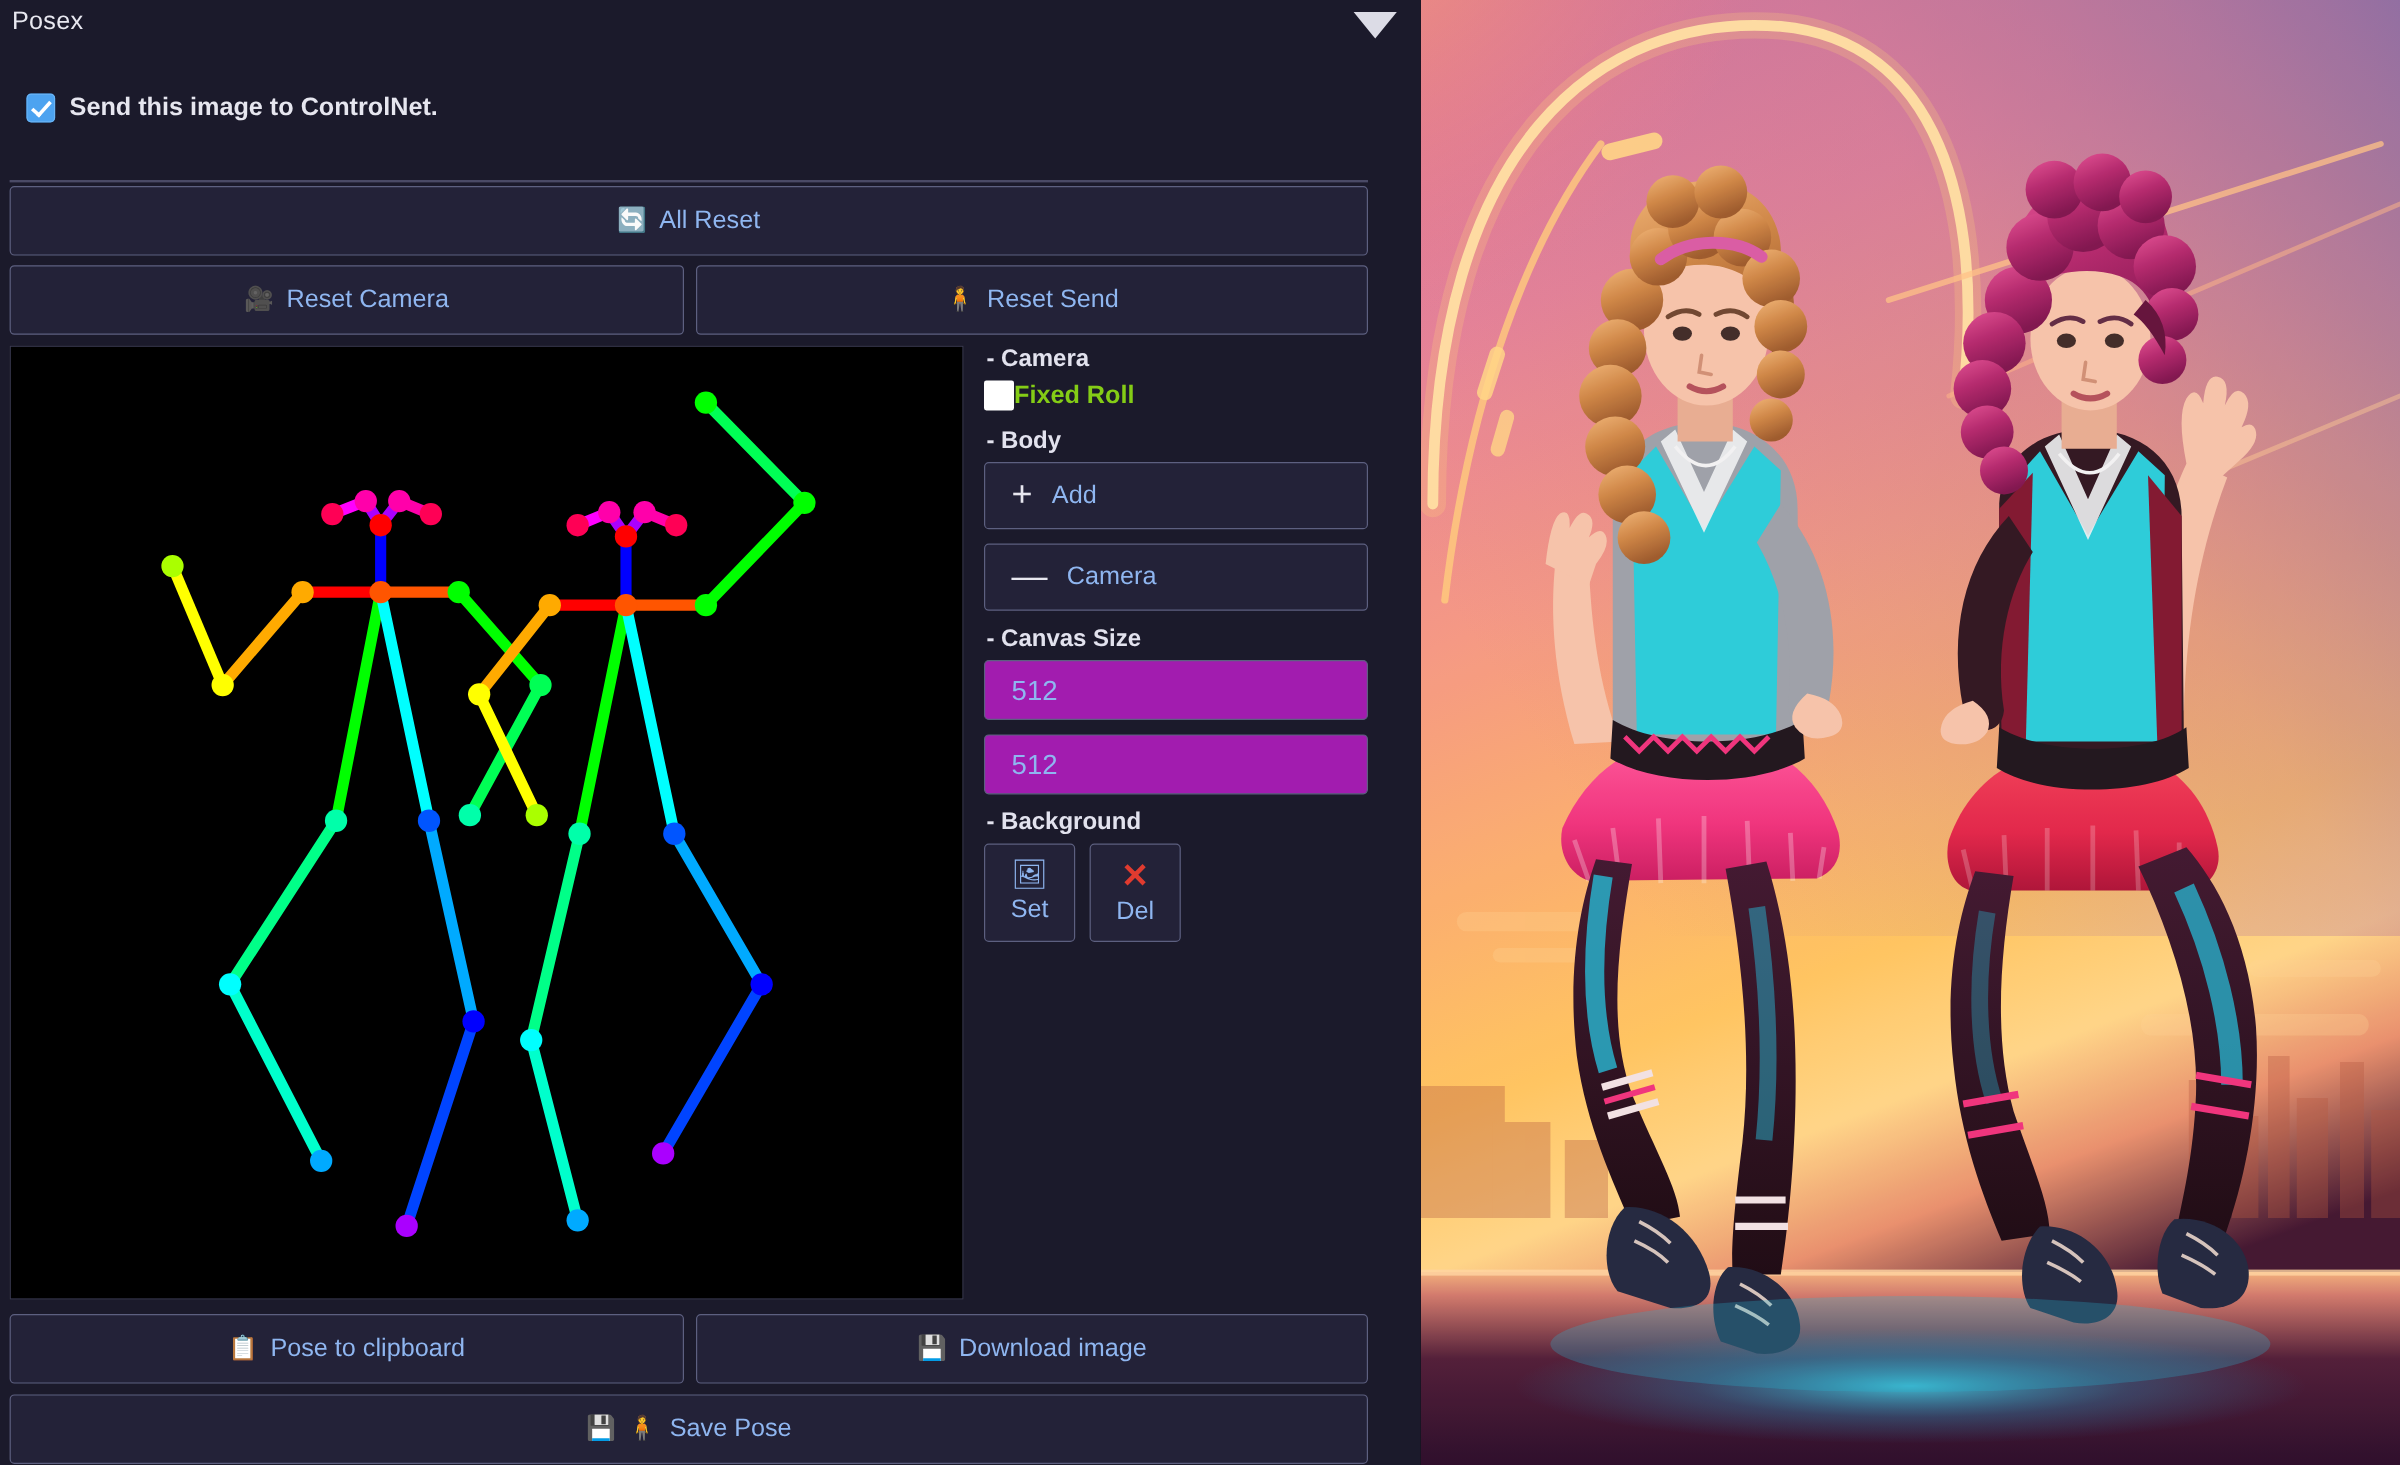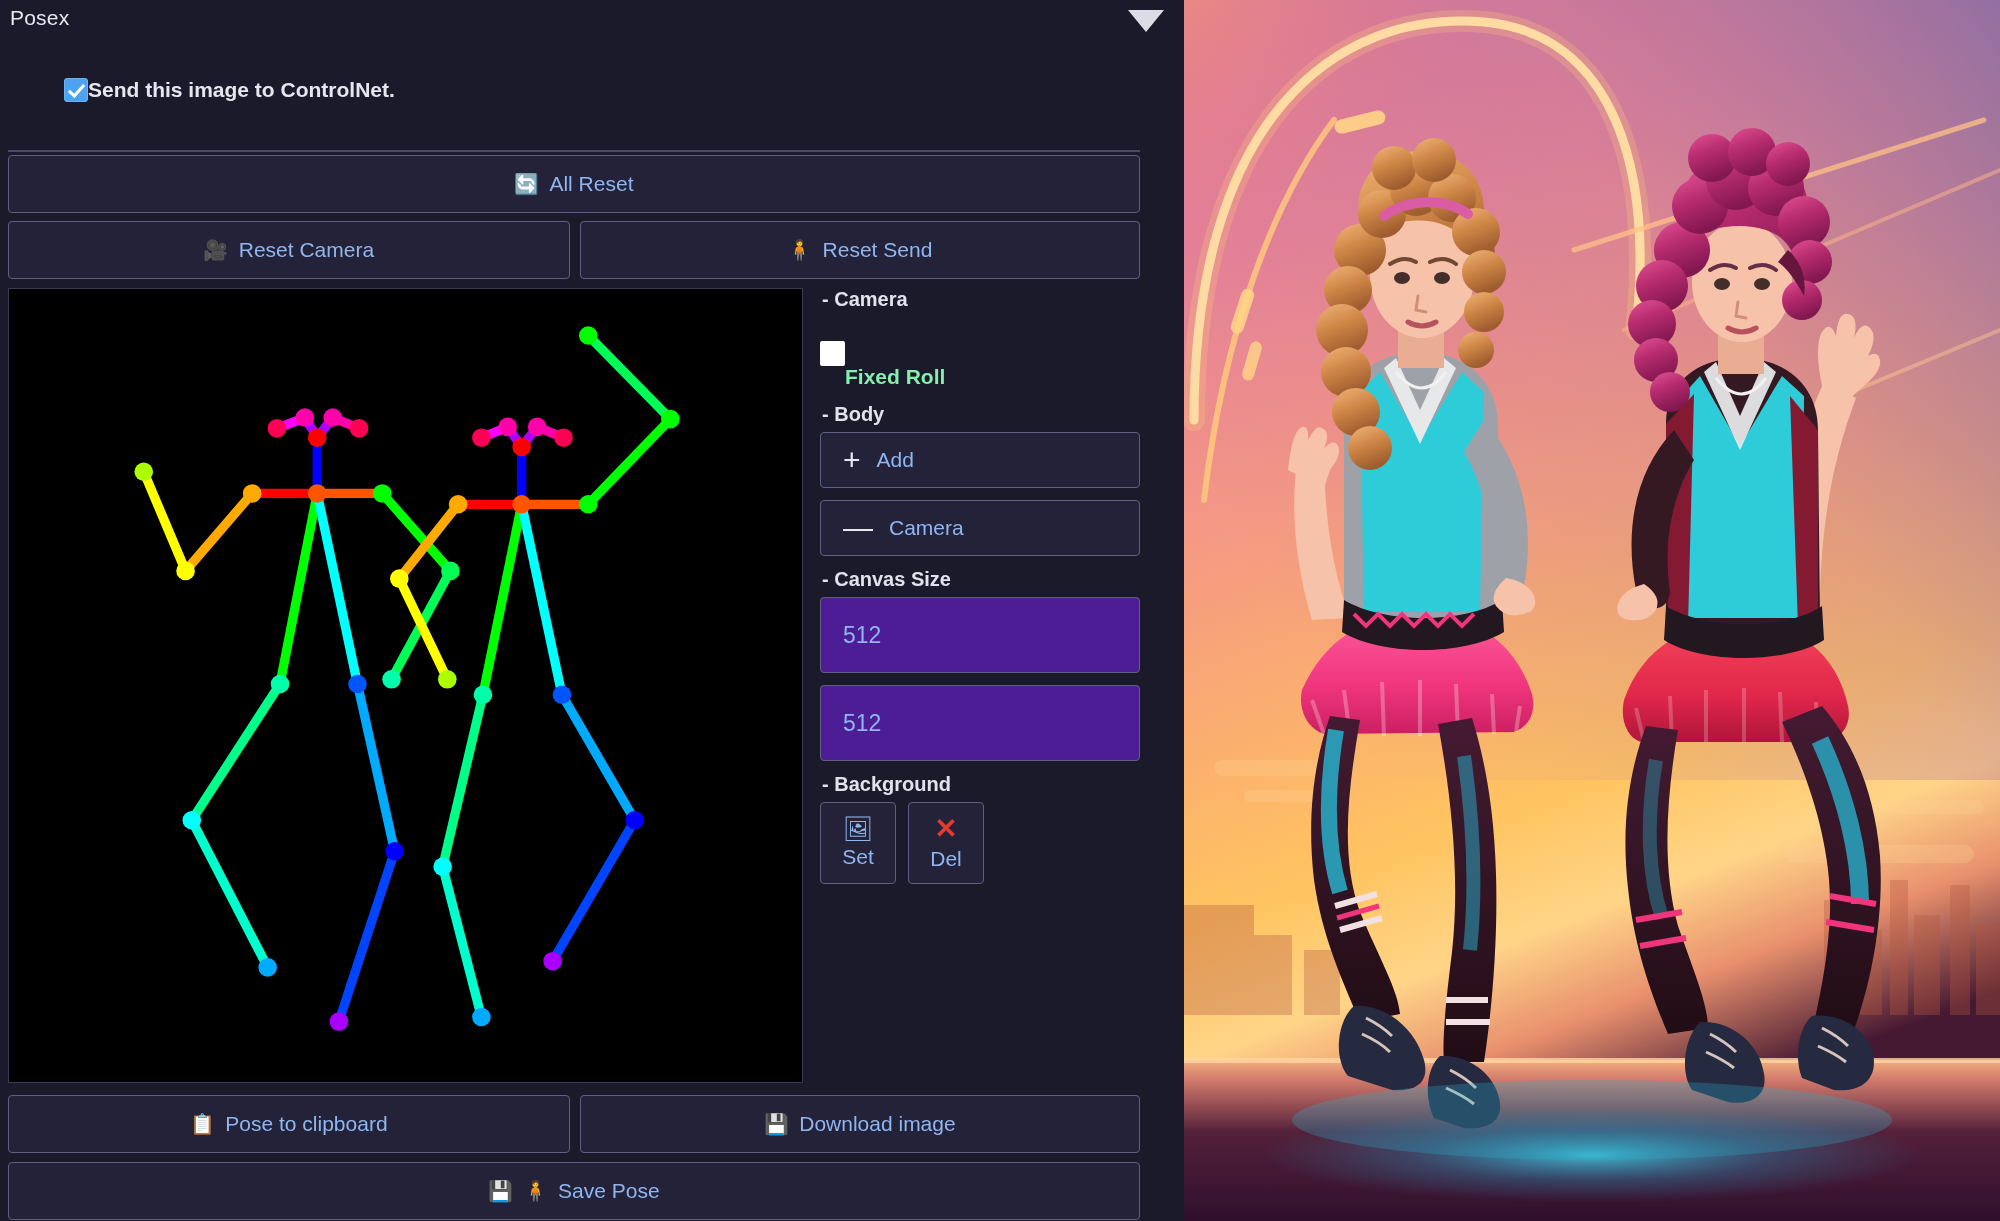--- a/index.html
+++ b/index.html
@@ -28,21 +28,21 @@
     position: absolute; right: 20px; top: 10px;
     width: 0; height: 0;
     border-left: 18px solid transparent;
     border-right: 18px solid transparent;
     border-top: 22px solid #dcdce6;
     cursor: pointer;
   }
 
   .checkbox-row {
     position: absolute; left: 22px; top: 78px;
-    display: flex; align-items: center;  margin-left: 42px;
+    display: flex; align-items: center; gap: 12px;
   }
   .cb {
     width: 24px; height: 24px; border-radius: 4px;
     background: #4da3f0; position: relative; cursor: pointer;
     box-shadow: inset 0 0 0 1px #6ab4f5;
   }
   .cb::after {
     content: "";
     position: absolute; left: 8px; top: 3px;
     width: 6px; height: 13px;
@@ -93,38 +93,38 @@
   .controls { position: absolute; left: 820px; top: 288px; width: 325px; }
   .section-label {
     color: #e2e2ee; font-size: 20px; font-weight: 700;
     margin: 0 0 6px 2px;
   }
   .ctl-check-row { display: flex; align-items: center; gap: 0px; margin-bottom: 14px; }
   .cb-empty {
     width: 25px; height: 25px; background: #ffffff; border-radius: 2px;
     cursor: pointer; flex: 0 0 25px;
   }
-  .ctl-check-label { color: #86efac; font-size: 21px; font-weight: 700; margin-top: 48px; }
+  .ctl-check-label { color: #84cc16; font-size: 21px; font-weight: 700; }
 
   .ctl-btn {
     width: 320px; height: 56px;
     background: #232238;
     border: 1px solid #5d6080; border-radius: 4px;
     color: #8fb6f0; font-size: 21px;
     display: flex; align-items: center; gap: 16px;
     padding-left: 22px;
     cursor: pointer; margin-bottom: 12px;
   }
   .glyph-plus, .glyph-minus {
     color: #e7e7ef; font-size: 30px; line-height: 1; font-weight: 400;
   }
 
   .num-input {
-    width: 320px; height: 76px;
-    background: #4c1d95;
+    width: 320px; height: 50px;
+    background: #a21caf;
     border: 1px solid #5d6080; border-radius: 4px;
     color: #8fb6f0; font-size: 23px;
     padding-left: 22px;
     display: flex; align-items: center;
     margin-bottom: 12px; cursor: text;
   }
 
   .bg-row { display: flex; gap: 12px; }
   .bg-btn {
     width: 76px; height: 82px;

